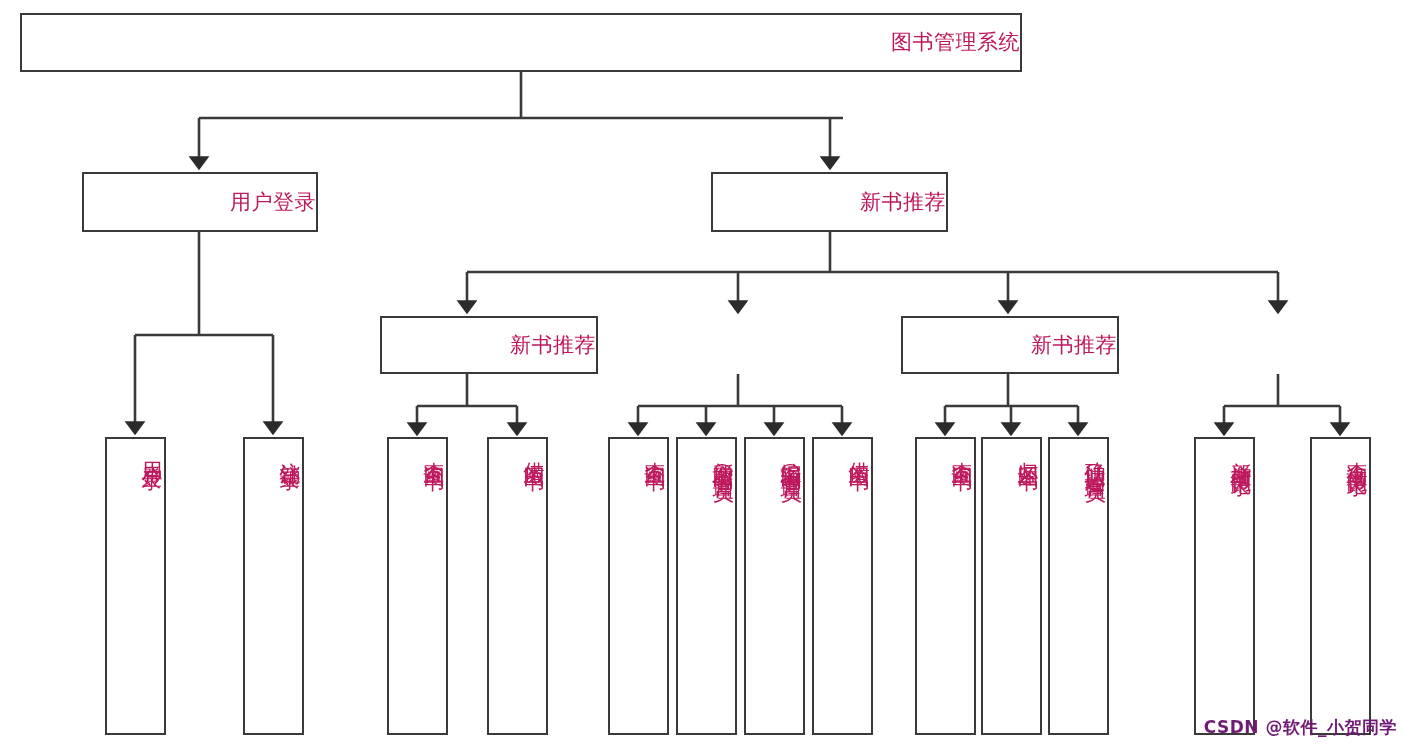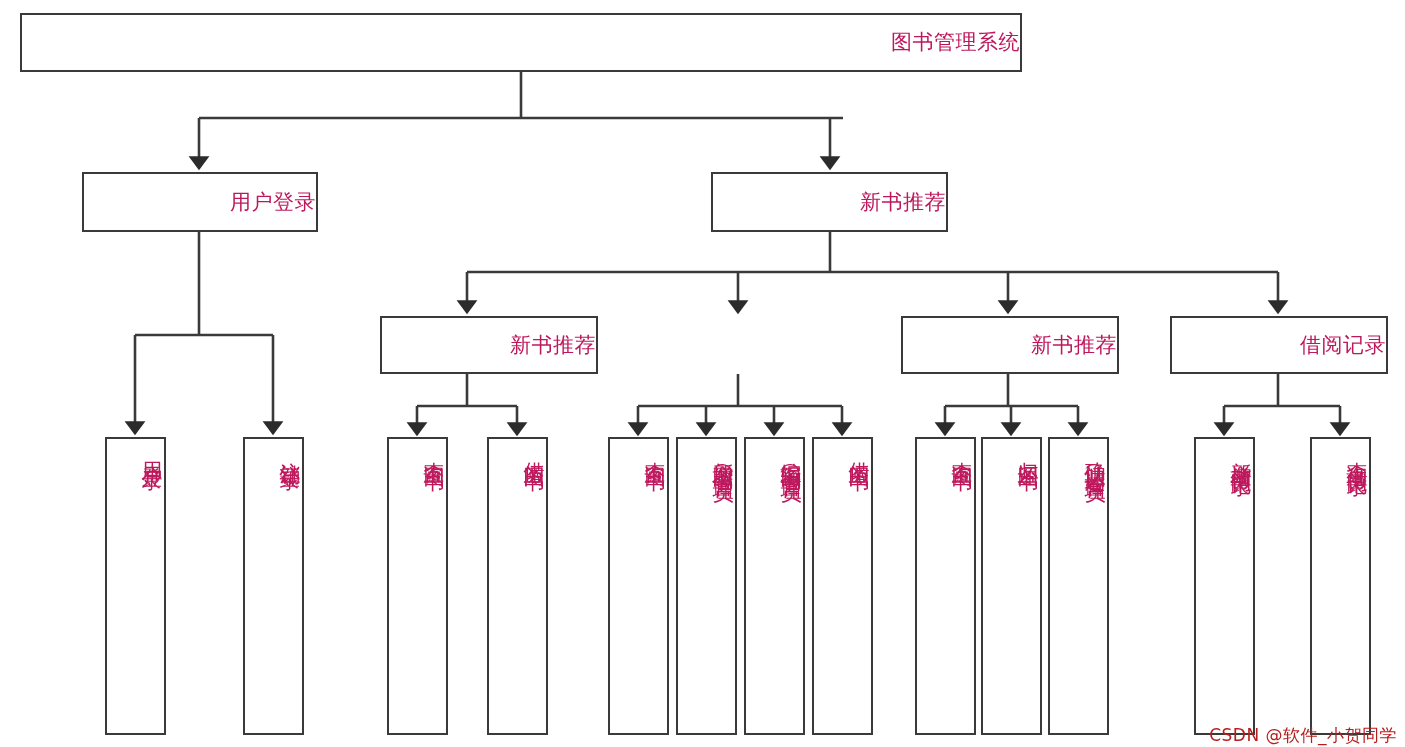--- a/index.html
+++ b/index.html
@@ -50,26 +50,27 @@
   .node.v .vlabel {
     writing-mode: vertical-rl;
     text-orientation: upright;
     letter-spacing: 3px;
     white-space: nowrap;
     display: block;
   }
   #watermark {
     position: absolute;
     right: 8px;
-    bottom: 0;
+    bottom: 8px;
     font-size: 17px;
-    color: #b91c1c;
+    color: #701a75;
     letter-spacing: 0.5px;
     white-space: nowrap;
     pointer-events: none;
+    font-weight: bold;
   }
 </style>
 </head>
 <body>
 
 <div id="diagram-root">
 
   <svg id="diagram-svg" viewBox="0 0 1405 747" xmlns="http://www.w3.org/2000/svg">
     <defs>
       <marker id="arrowhead" markerWidth="9" markerHeight="9" refX="2.2" refY="4.2" orient="auto" markerUnits="strokeWidth">
@@ -130,23 +131,20 @@
   <div class="node h" style="left:711px; top:172px; width:237px; height:60px;">
     <span>新书推荐</span>
   </div>
 
   <div class="node h" style="left:380px; top:316px; width:218px; height:58px;">
     <span>新书推荐</span>
   </div>
   <div class="node h" style="left:901px; top:316px; width:218px; height:58px;">
     <span>新书推荐</span>
   </div>
-  <div class="node h" style="left:1170px; top:316px; width:218px; height:58px;">
-    <span>借阅记录</span>
-  </div>
 
   <div class="node v" style="left:105px; top:437px; width:61px; height:298px;">
     <span class="vlabel">用户登录</span>
   </div>
   <div class="node v" style="left:243px; top:437px; width:61px; height:298px;">
     <span class="vlabel">注销登录</span>
   </div>
 
   <div class="node v" style="left:387px; top:437px; width:61px; height:298px;">
     <span class="vlabel">查询图书</span>

